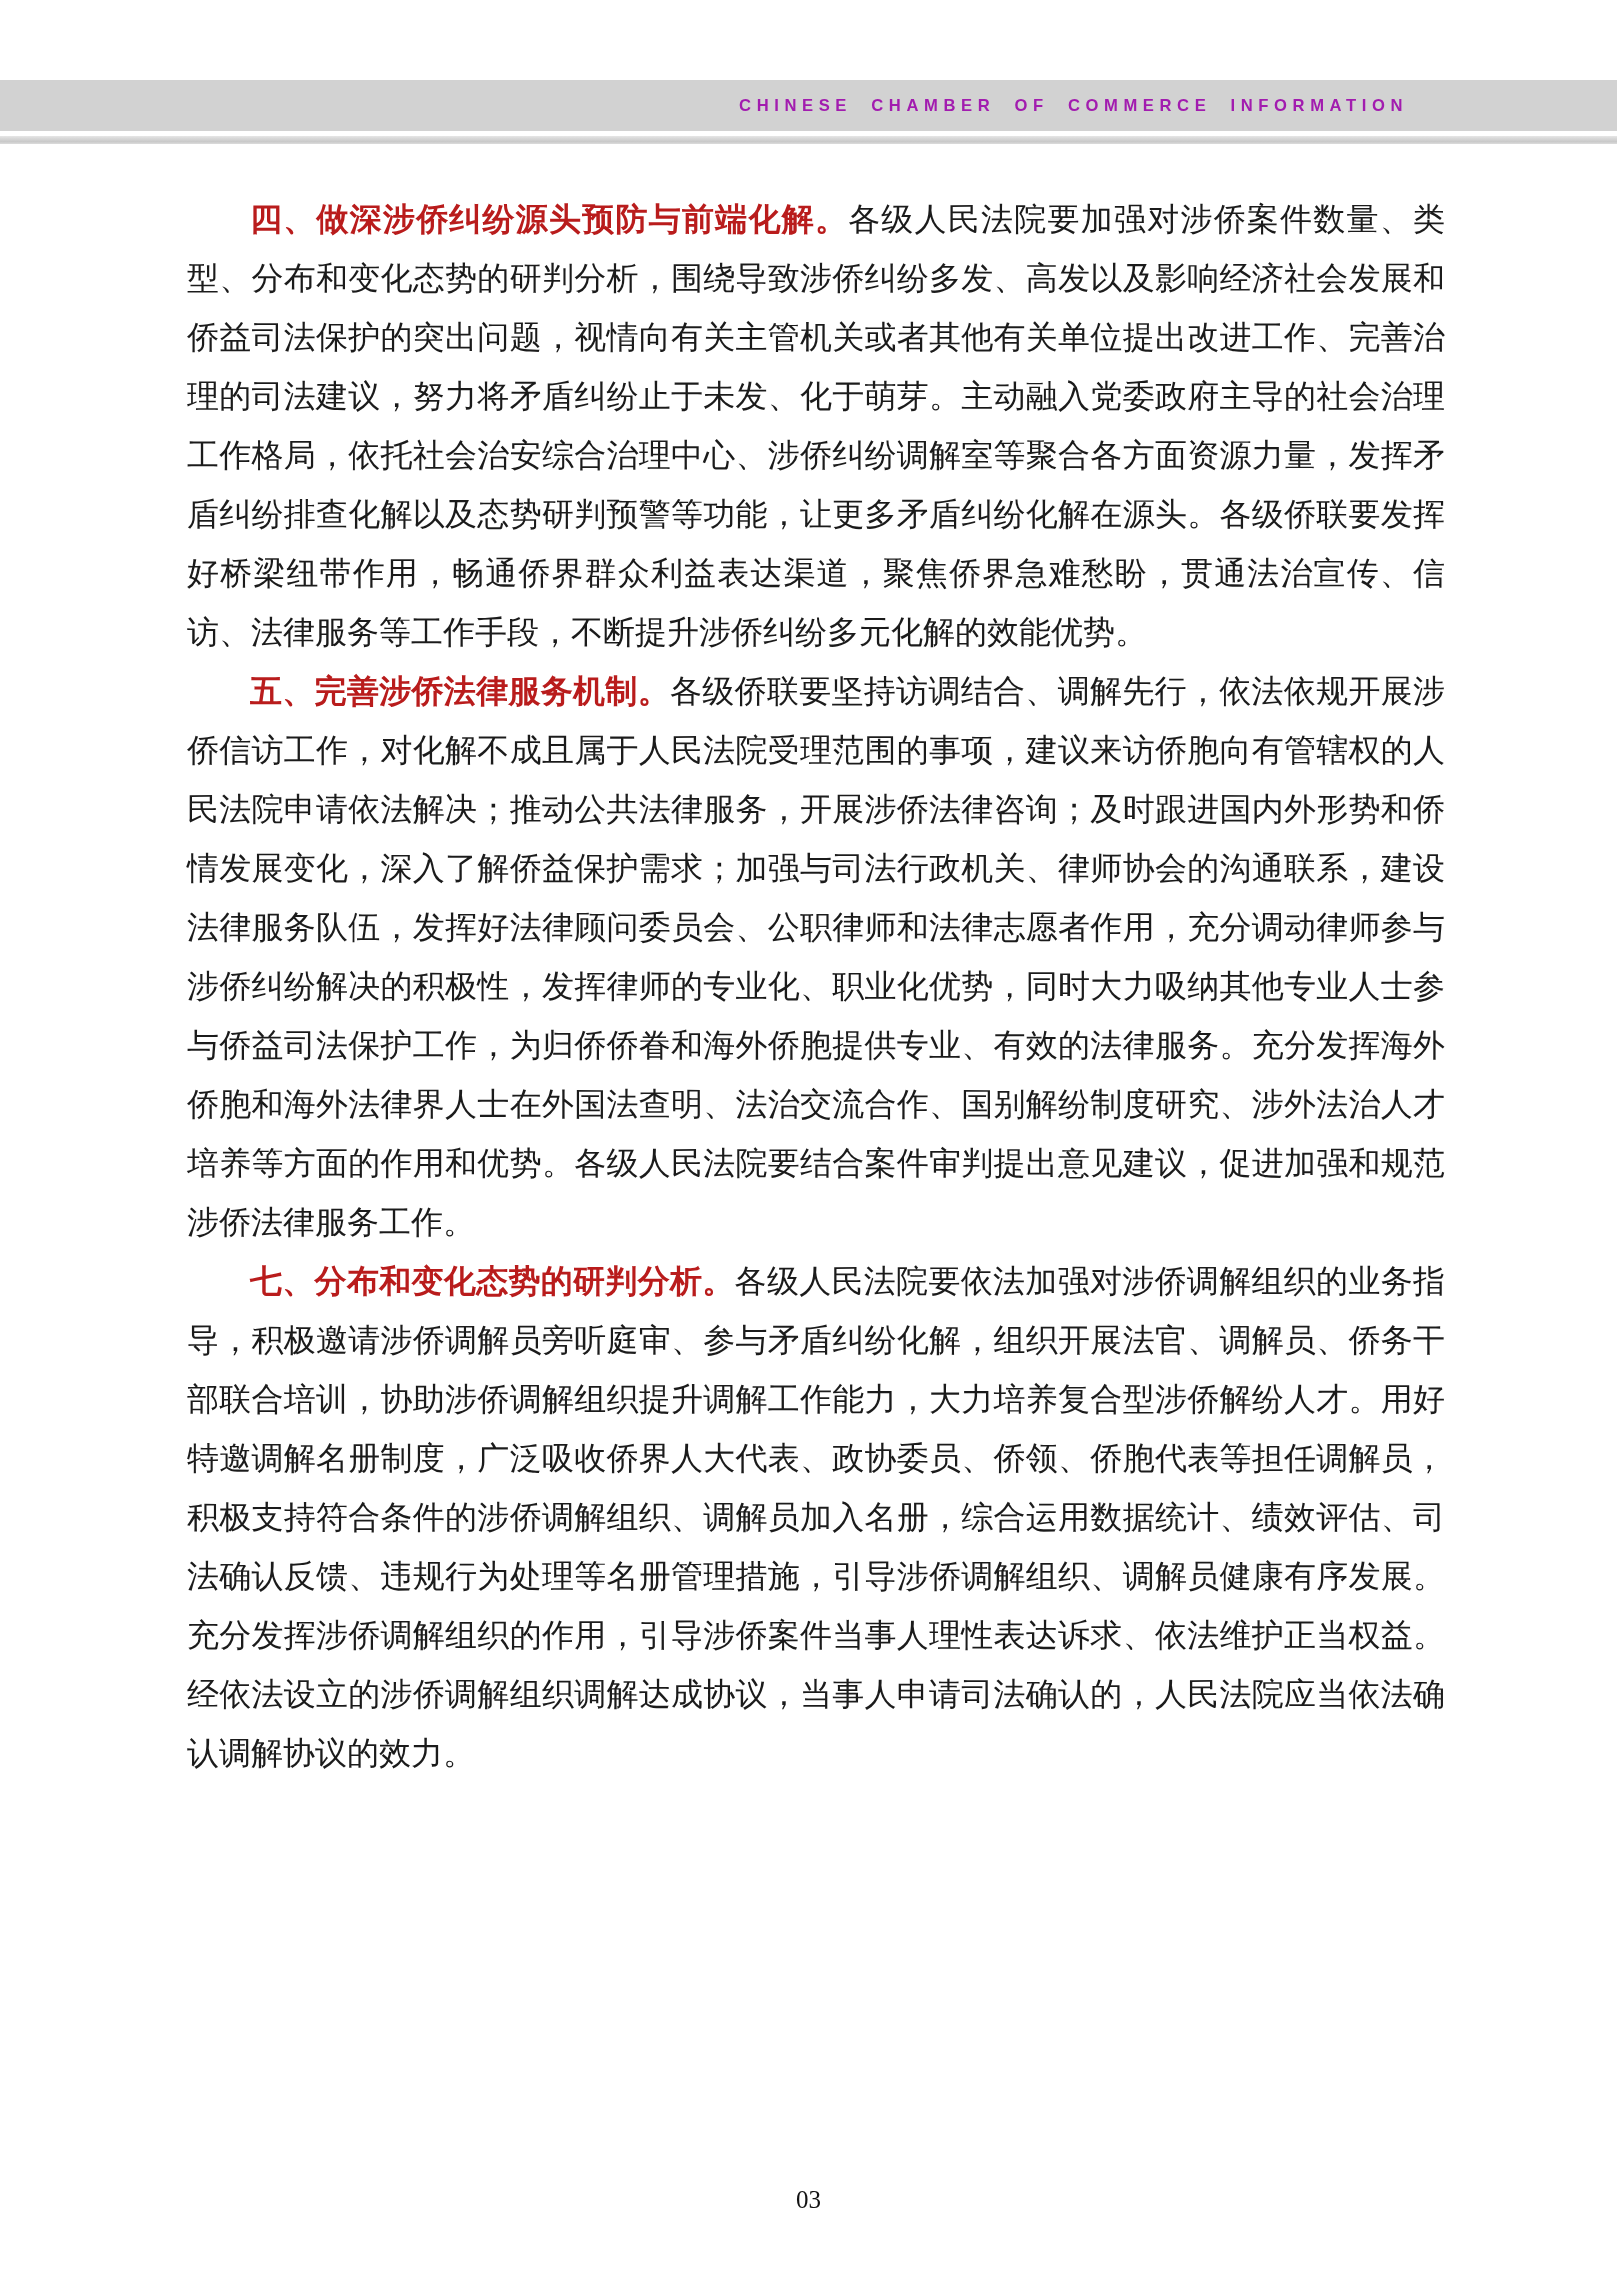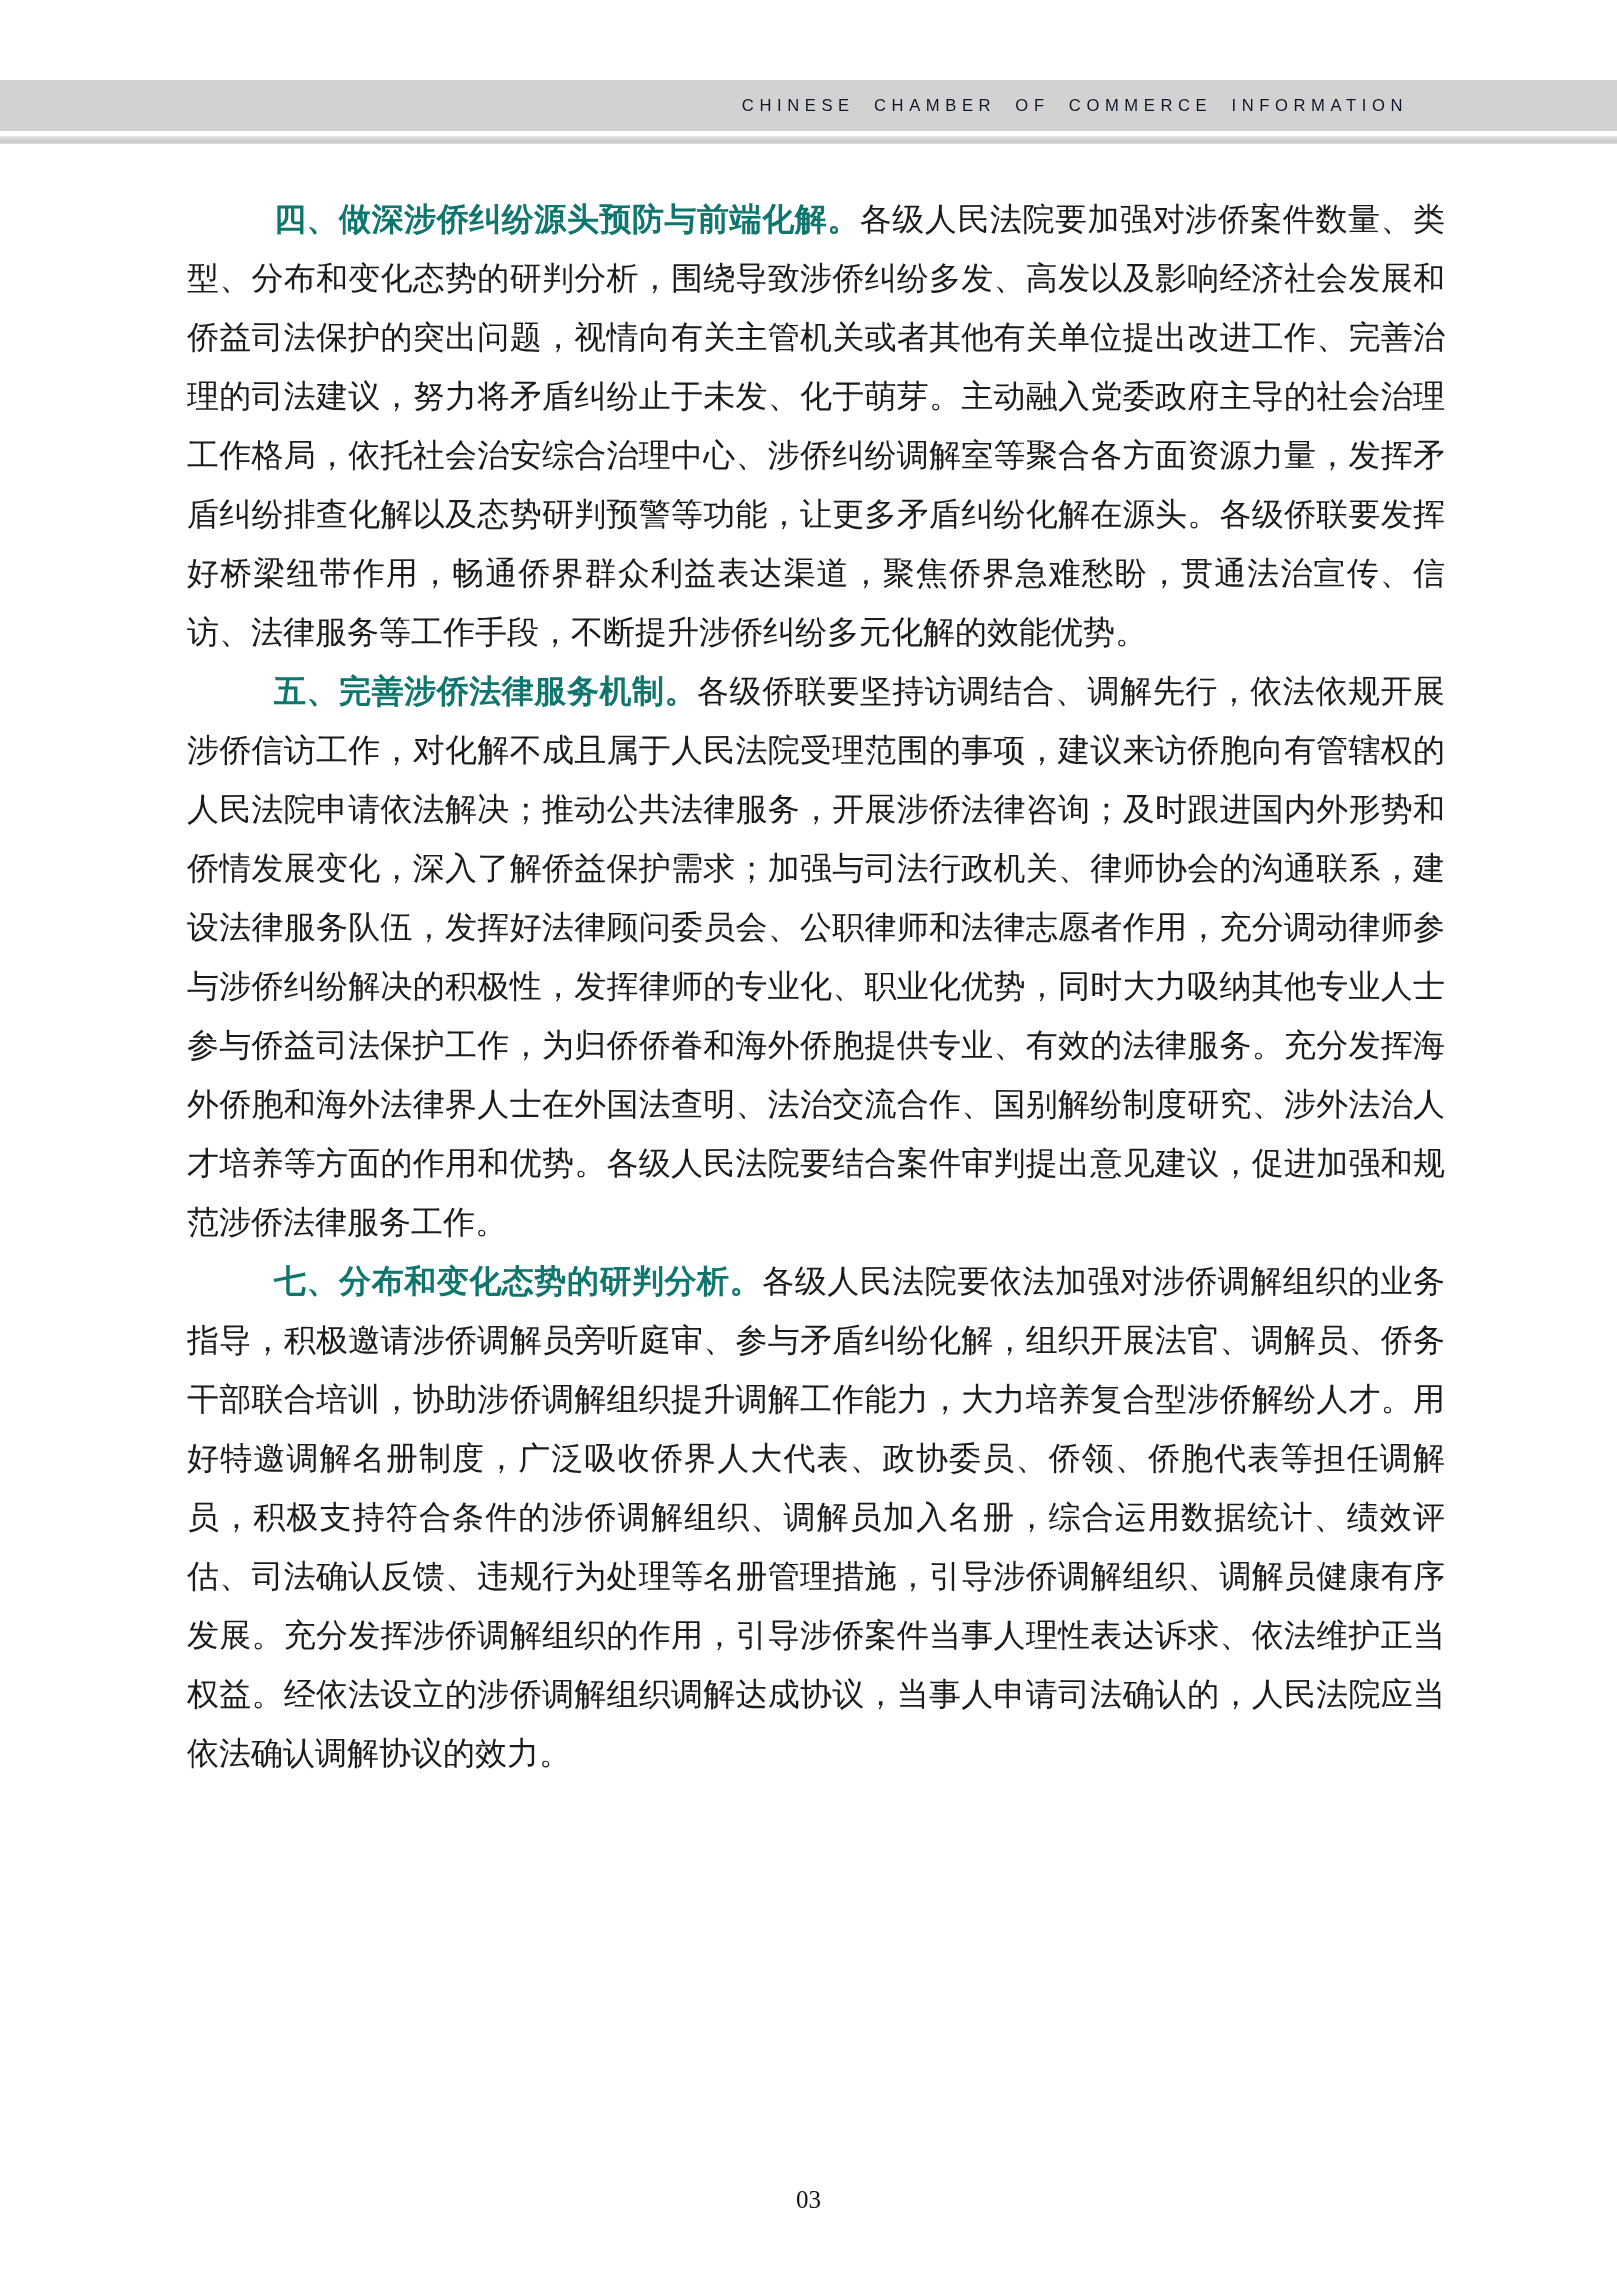--- a/index.html
+++ b/index.html
@@ -20,24 +20,24 @@
     background: #d2d2d2;
     display: flex;
     align-items: center;
     justify-content: flex-end;
     padding-right: 209px;
     box-sizing: border-box;
   }
   .banner-text {
     font-family: "Liberation Sans", sans-serif;
     font-size: 16.6px;
-    font-weight: 400;
+    font-weight: 700;
     letter-spacing: 5.6px;
     word-spacing: 9px;
-    color: #0f172a;
+    color: #a21caf;
     white-space: nowrap;
   }
   .stripe {
     position: absolute;
     left: 0;
     top: 136px;
     width: 100%;
     height: 8.3px;
     background: linear-gradient(180deg, #e6e6e6 0%, #d6d6d6 35%, #c9c9c9 70%, #dcdcdc 100%);
   }
@@ -52,22 +52,21 @@
     text-align: justify;
     text-justify: inter-ideograph;
   }
   .content p {
     margin: 0;
     text-indent: 63px;
   }
   .content b {
     font-family: "Liberation Sans", sans-serif;
     font-weight: 700;
-    color: #0f766e;
-    margin-left: 24px;
+    color: #b91c1c;
   }
   .pagenum {
     position: absolute;
     top: 2180px;
     left: 0;
     width: 100%;
     text-align: center;
     font-family: "Liberation Serif", serif;
     font-size: 25px;
     line-height: 39px;

